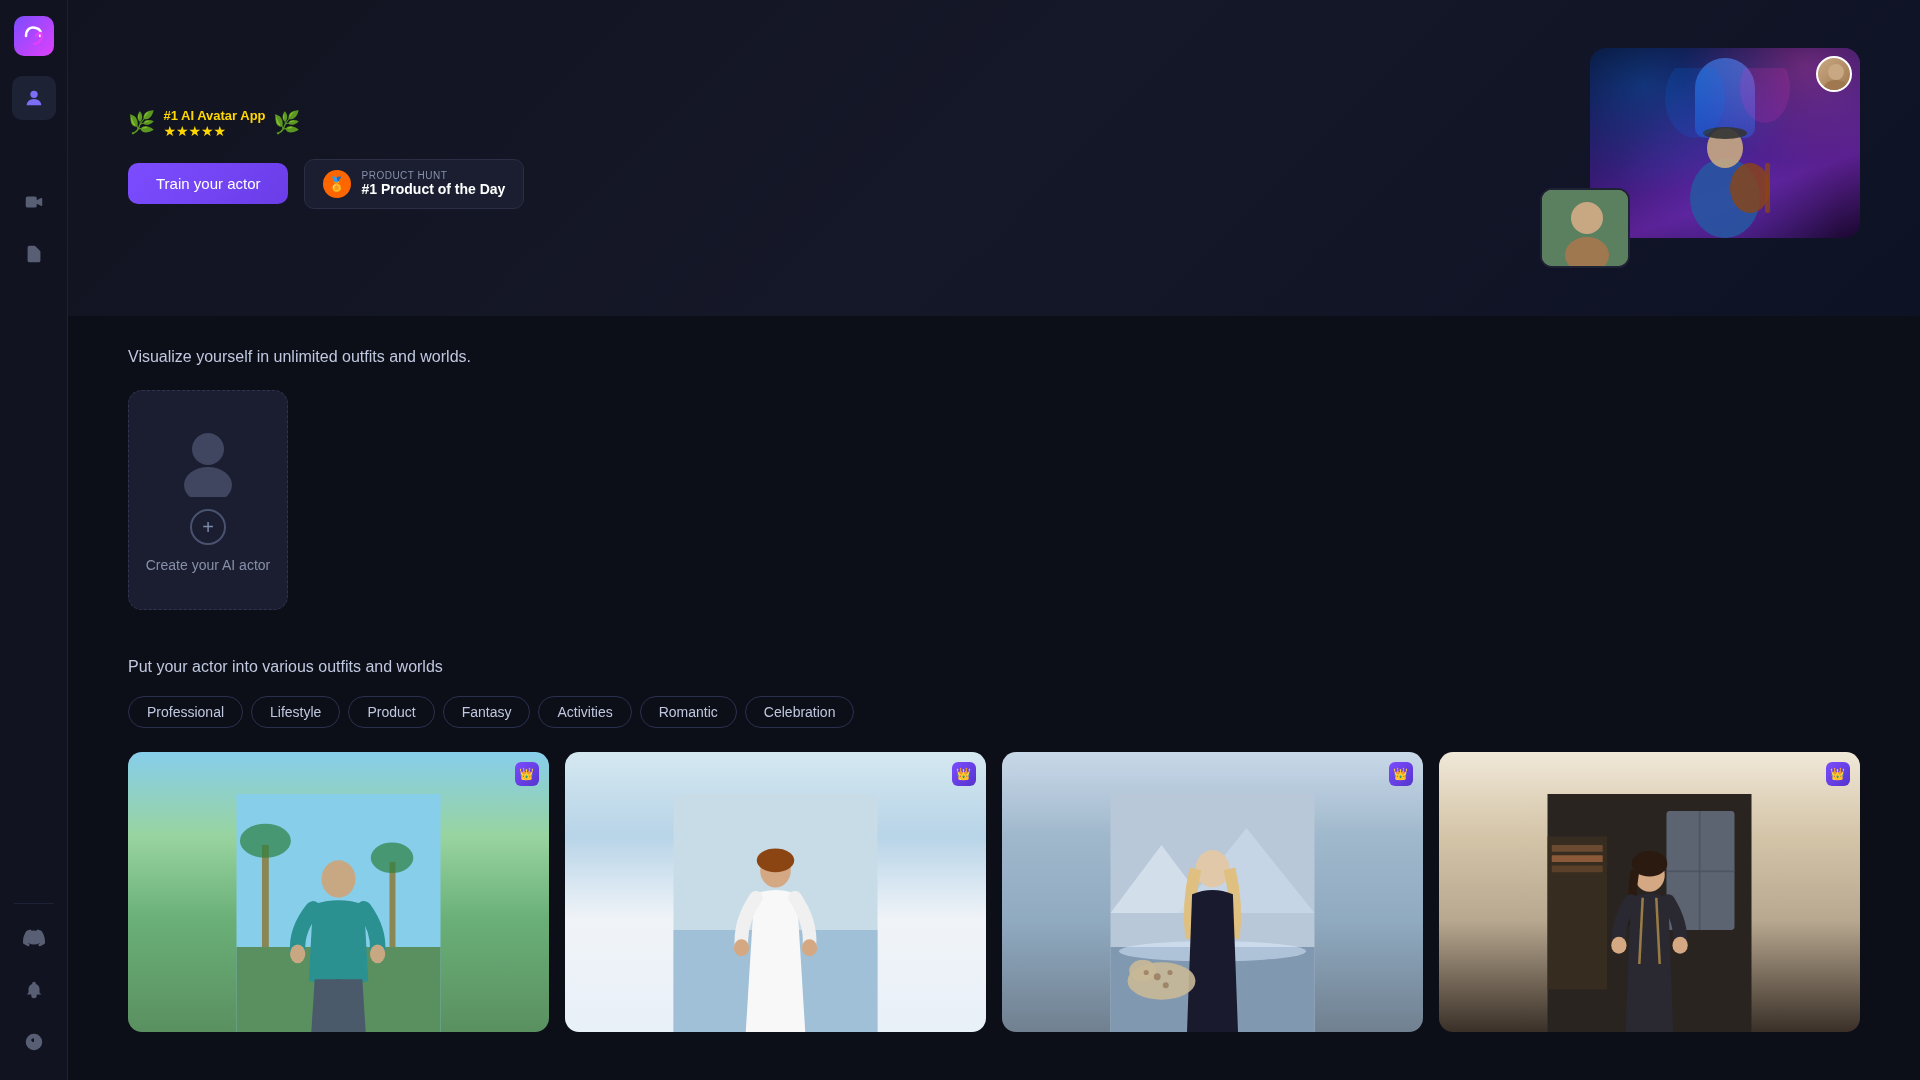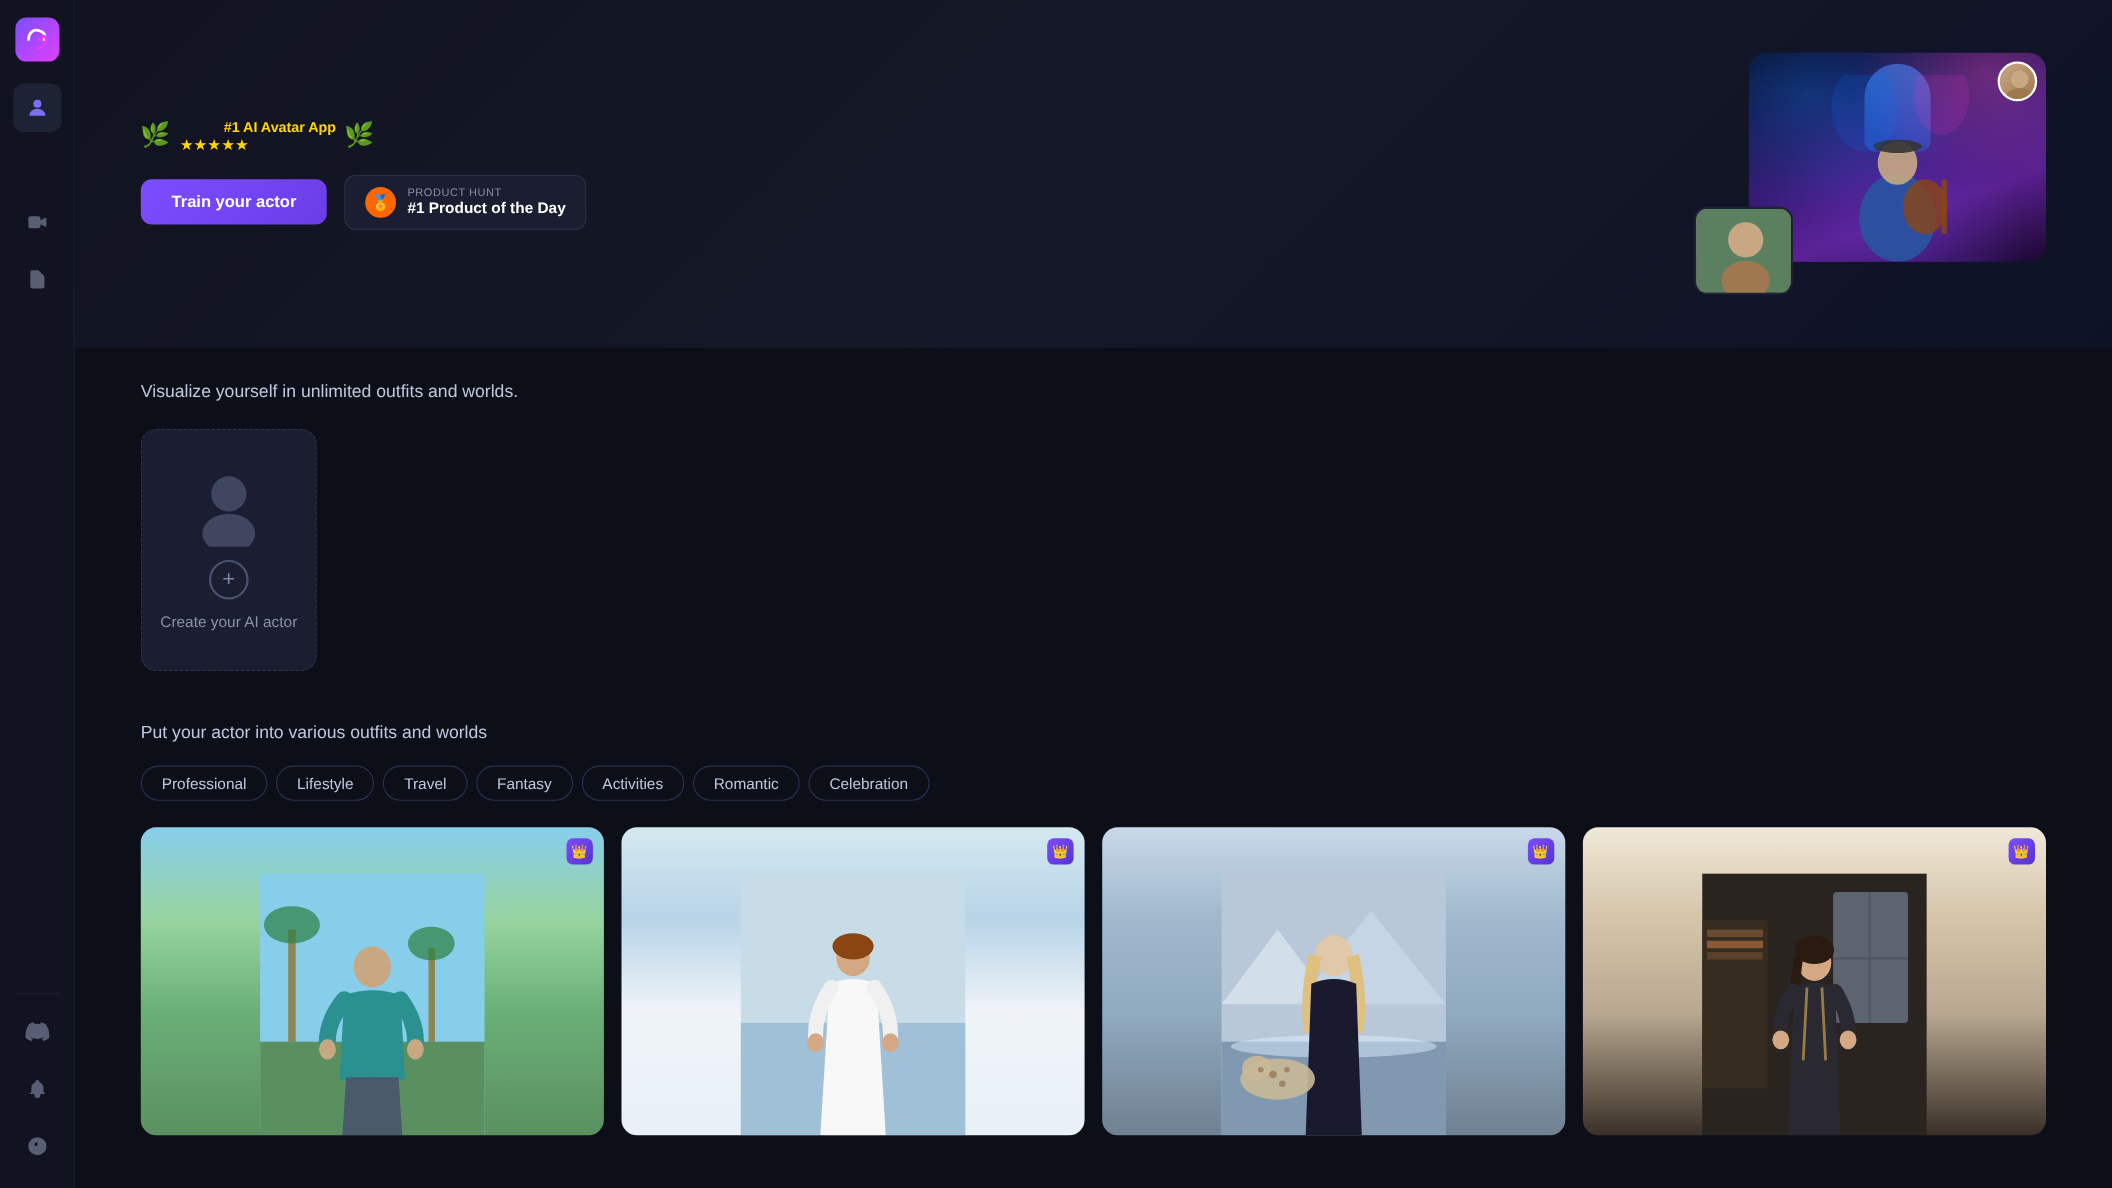--- a/index.html
+++ b/index.html
@@ -83,21 +83,20 @@
     .hero-badge {
       display: flex;
       align-items: center;
       gap: 8px;
       margin-bottom: 20px;
     }
     .hero-badge-text {
       font-size: 13px;
       color: #ffd700;
       font-weight: 600;
-      margin-left: 40px;
     }
     .stars {
       color: #ffd700;
       font-size: 14px;
     }
     .laurel {
       font-size: 22px;
       color: #ffd700;
     }
     .hero-title {
@@ -119,21 +118,21 @@
       gap: 16px;
       align-items: center;
     }
     .btn-primary {
       background: linear-gradient(135deg, #7c4dff, #6a3de8);
       color: #fff;
       border: none;
       border-radius: 10px;
       padding: 12px 28px;
       font-size: 15px;
-      font-weight: 700;
+      font-weight: 400;
       cursor: pointer;
       transition: opacity 0.2s;
     }
     .btn-product-hunt {
       background: #1a1e30;
       border: 1px solid #2a2f45;
       border-radius: 10px;
       padding: 10px 18px;
       display: flex;
       align-items: center;
@@ -506,21 +505,21 @@
         <div class="create-icon">+</div>
         <span class="actor-card-label">Create your AI actor</span>
       </div>
     </div>
 
     <div class="outfits-title">Put your actor into various outfits and worlds</div>
 
     <div class="filters">
       <button class="filter-btn">Professional</button>
       <button class="filter-btn">Lifestyle</button>
-      <button class="filter-btn">Travel</button>
+      <button class="filter-btn">Product</button>
       <button class="filter-btn">Fantasy</button>
       <button class="filter-btn">Activities</button>
       <button class="filter-btn">Romantic</button>
       <button class="filter-btn">Celebration</button>
     </div>
 
     <div class="gallery">
 
       <div class="gallery-card gallery-bg-1">
         <div class="gallery-person">

